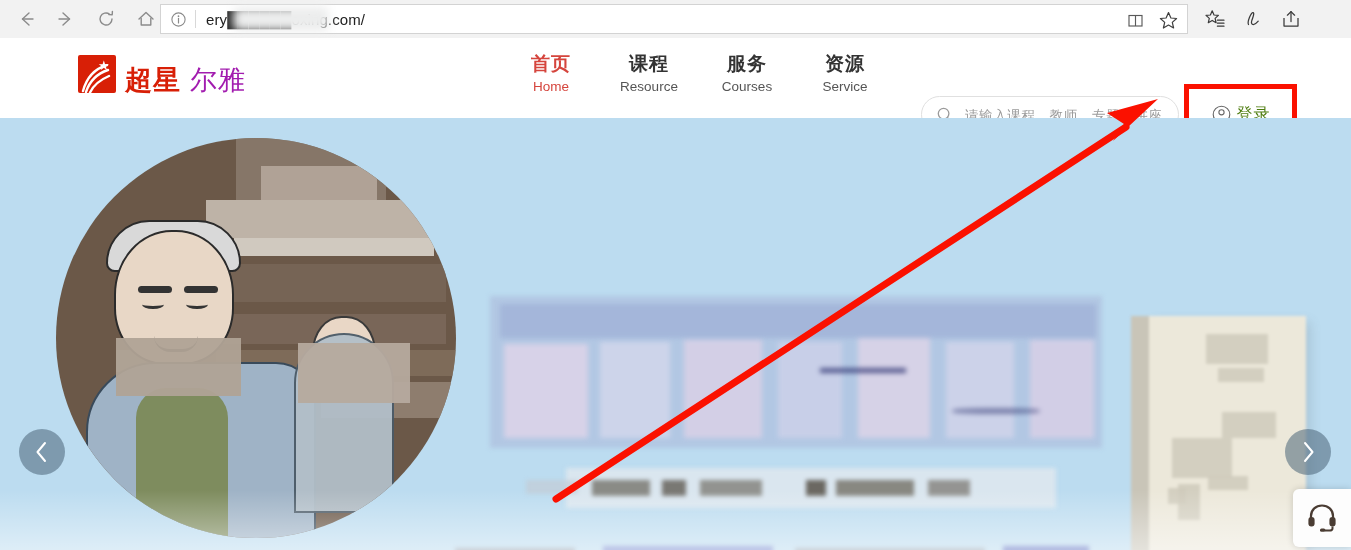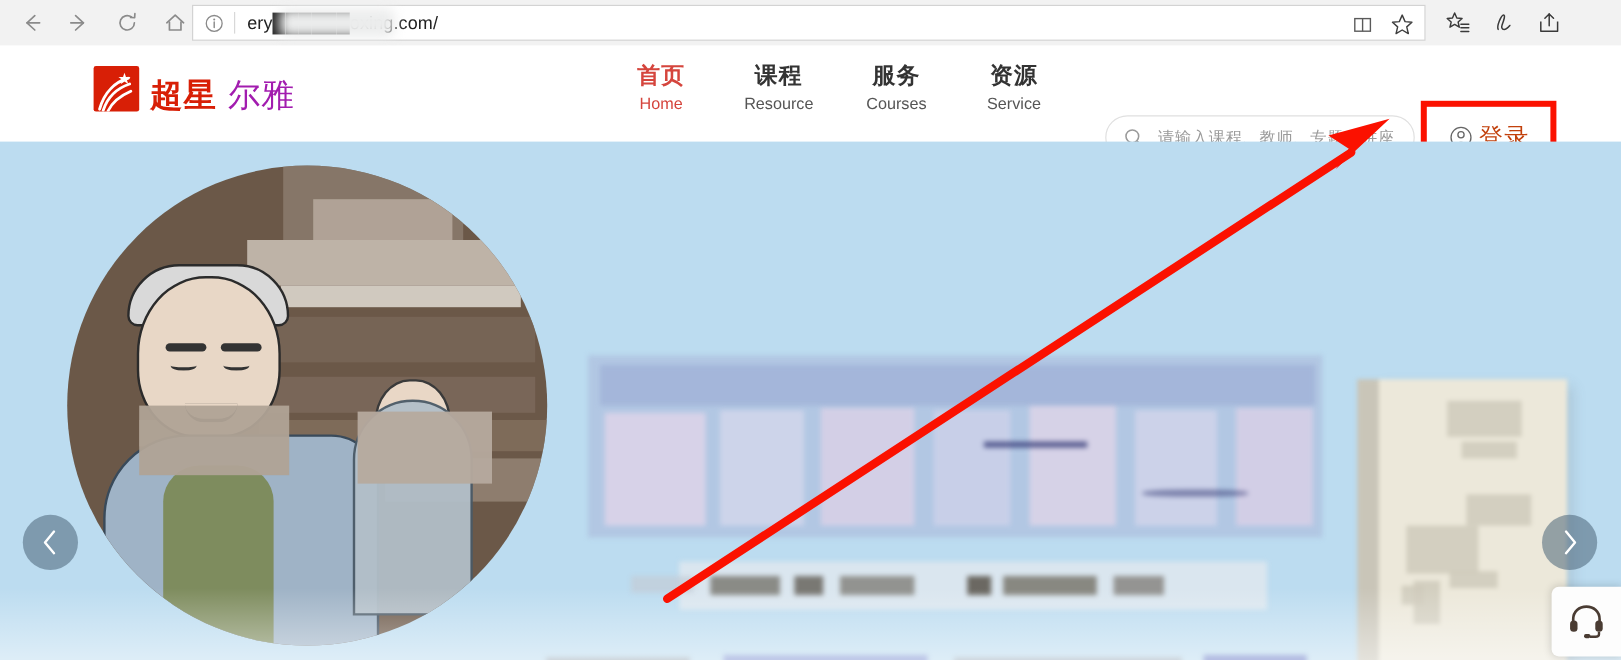--- a/index.html
+++ b/index.html
@@ -133,21 +133,21 @@
 
   .login-btn {
     position: absolute; left: 1196px; top: 57px;
     width: 90px; height: 38px;
     display: flex; align-items: center; justify-content: center;
     gap: 6px; cursor: pointer;
   }
   .login-icon { color: #555; display: flex; }
   .login-label {
     font-family: Liberation Serif, serif;
-    font-size: 20px; color: #c2410c; letter-spacing: 1px;
+    font-size: 16px; color: #4d7c0f; letter-spacing: 1px;
   }
   .annot-box {
     position: absolute; left: 1184px; top: 46px;
     width: 113px; height: 61px;
     border: 5px solid #fb1100; background: transparent;
     pointer-events: none;
   }
 
   
   .banner {

